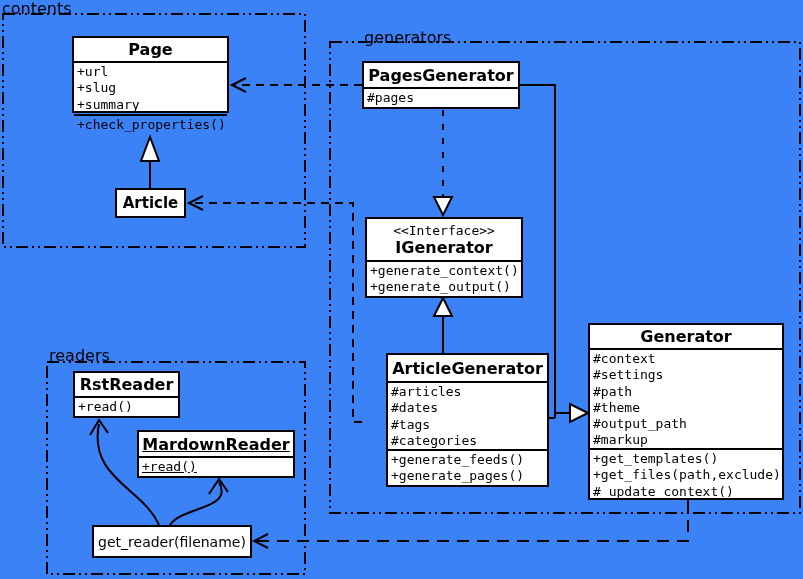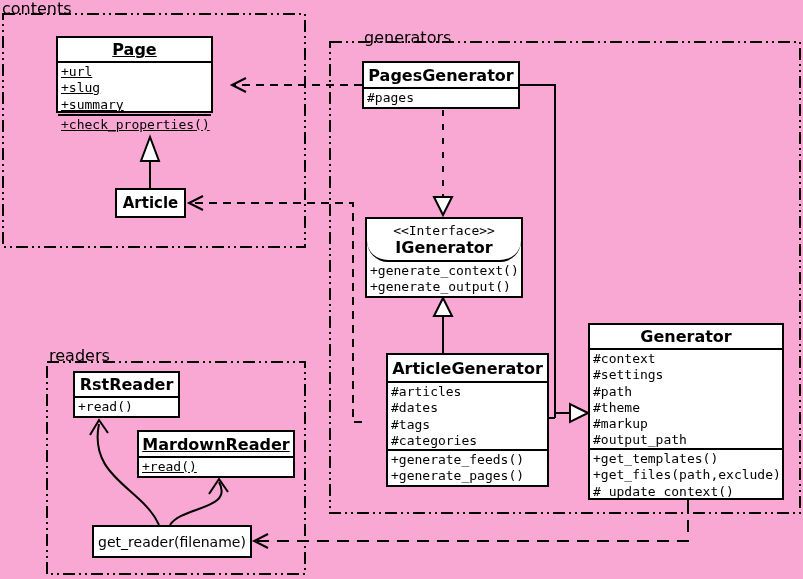--- a/index.html
+++ b/index.html
@@ -1,16 +1,16 @@
 <!DOCTYPE html>
 <html><head>
 <meta charset="utf-8">
 <style>
   html,body{margin:0;padding:0;background:#ffffff;}
-  #canvas{position:relative;width:803px;height:579px;background:#f9a8d4;overflow:hidden;
+  #canvas{position:relative;width:803px;height:579px;background:#3b82f6;overflow:hidden;
           font-family:"DejaVu Sans","Liberation Sans",sans-serif;color:#000;}
   #edges{position:absolute;left:0;top:0;z-index:1;}
   .pkg-label{position:absolute;z-index:3;font:16px "DejaVu Sans","Liberation Sans",sans-serif;
              line-height:16px;white-space:nowrap;}
   .uml{position:absolute;z-index:2;background:#fff;border:2px solid #000;box-sizing:border-box;
        display:flex;flex-direction:column;}
   .uml .title{font:bold 16px "DejaVu Sans","Liberation Sans",sans-serif;text-align:center;
               display:flex;flex-direction:column;align-items:center;justify-content:center;flex:0 0 auto;}
   .uml .sep{border-bottom:2px solid #000;}
   .uml .rows{font:13px "DejaVu Sans Mono","Liberation Mono",monospace;line-height:16.3px;
@@ -76,21 +76,21 @@
     <g>
       <path d="M 170,525 C 182,506 234,510 219,482"></path>
       <path d="M 209,494 L 219,479 L 228,492"></path>
     </g>
   </svg>
 
   <div class="pkg-label" style="left:2px;top:1px;">contents</div>
   <div class="pkg-label" style="left:332px;top:30px;margin-left:32px;">generators</div>
   <div class="pkg-label" style="left:49px;top:348px;">readers</div>
 
-  <div class="uml" style="left:56px;top:36px;width:157px;height:77px;text-decoration:underline;">
+  <div class="uml" style="left:72px;top:36px;width:157px;height:77px;">
     <div class="title sep" style="height:23px;">Page</div>
     <div class="rows sep" style="height:50px;">
       <div>+url</div>
       <div>+slug</div>
       <div>+summary</div>
     </div>
     <div class="rows">
       <div>+check_properties()</div>
     </div>
   </div>
@@ -100,21 +100,21 @@
   </div>
 
   <div class="uml" style="left:362px;top:61px;width:158px;height:48px;">
     <div class="title sep" style="height:24px;">PagesGenerator</div>
     <div class="rows">
       <div>#pages</div>
     </div>
   </div>
 
   <div class="uml" style="left:365px;top:217px;width:158px;height:81px;">
-    <div class="title sep" style="height:41px;border-radius:21px;">
+    <div class="title sep" style="height:41px;">
       <div class="stereo">&lt;&lt;Interface&gt;&gt;</div>
       <div>IGenerator</div>
     </div>
     <div class="rows">
       <div>+generate_context()</div>
       <div>+generate_output()</div>
     </div>
   </div>
 
   <div class="uml" style="left:362px;top:353px;width:163px;height:134px;margin-left:24px;">
@@ -131,22 +131,22 @@
     </div>
   </div>
 
   <div class="uml" style="left:588px;top:323px;width:196px;height:177px;">
     <div class="title sep" style="height:23px;">Generator</div>
     <div class="rows sep" style="height:97px;">
       <div>#context</div>
       <div>#settings</div>
       <div>#path</div>
       <div>#theme</div>
+      <div>#output_path</div>
       <div>#markup</div>
-      <div>#output_path</div>
     </div>
     <div class="rows">
       <div>+get_templates()</div>
       <div>+get_files(path,exclude)</div>
       <div>#_update_context()</div>
     </div>
   </div>
 
   <div class="uml" style="left:73px;top:371px;width:107px;height:47px;">
     <div class="title sep" style="height:23px;text-align:center;">RstReader</div>

